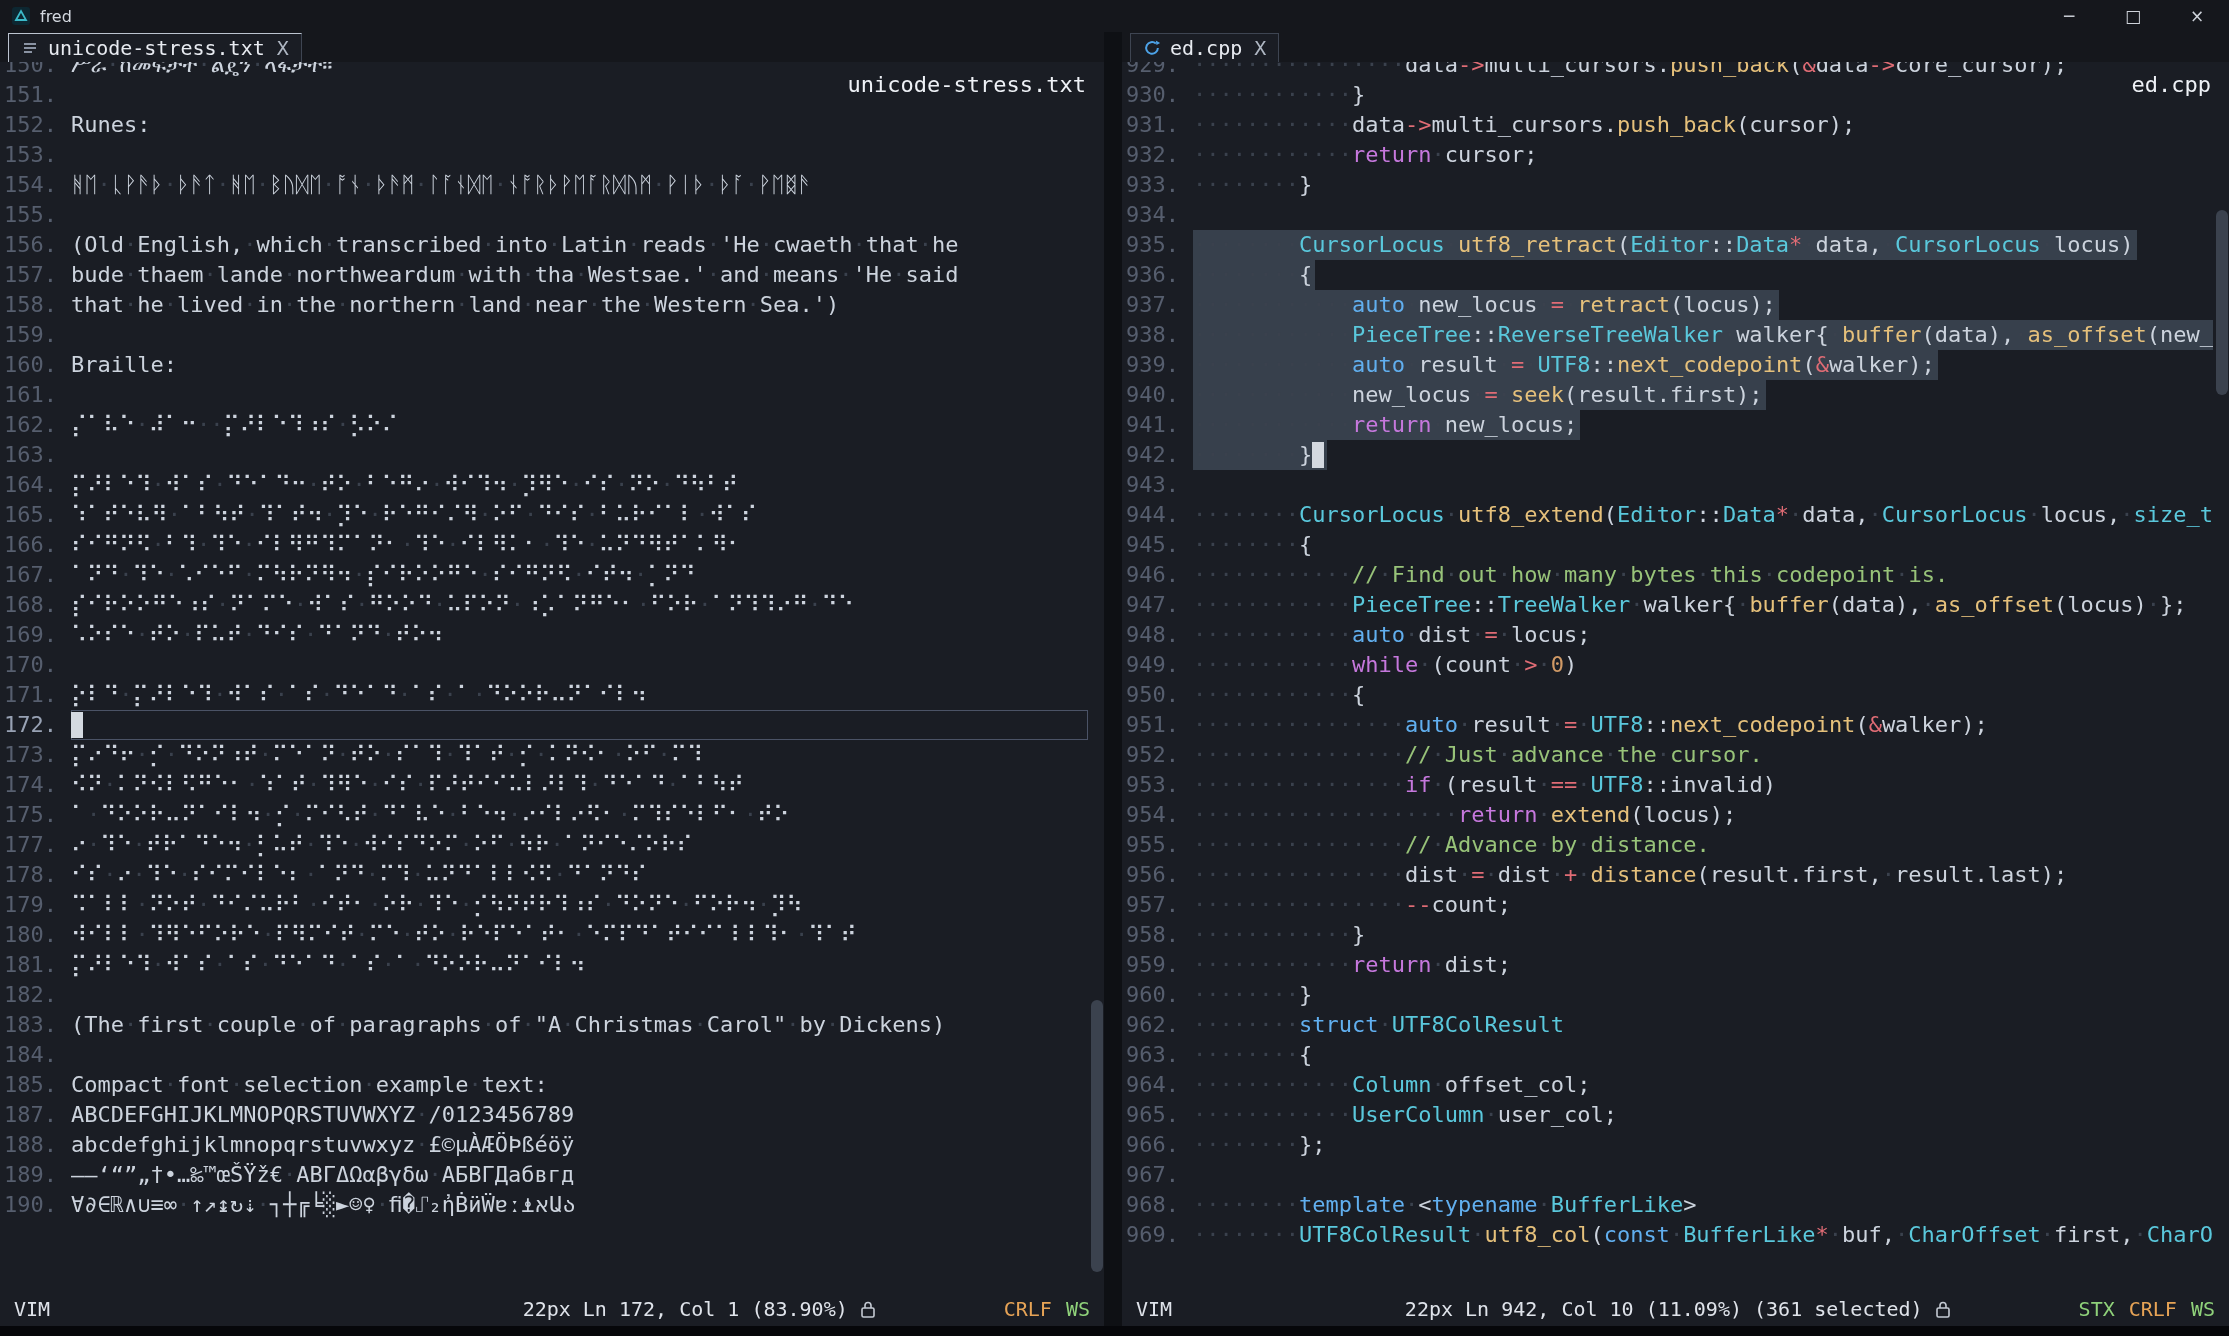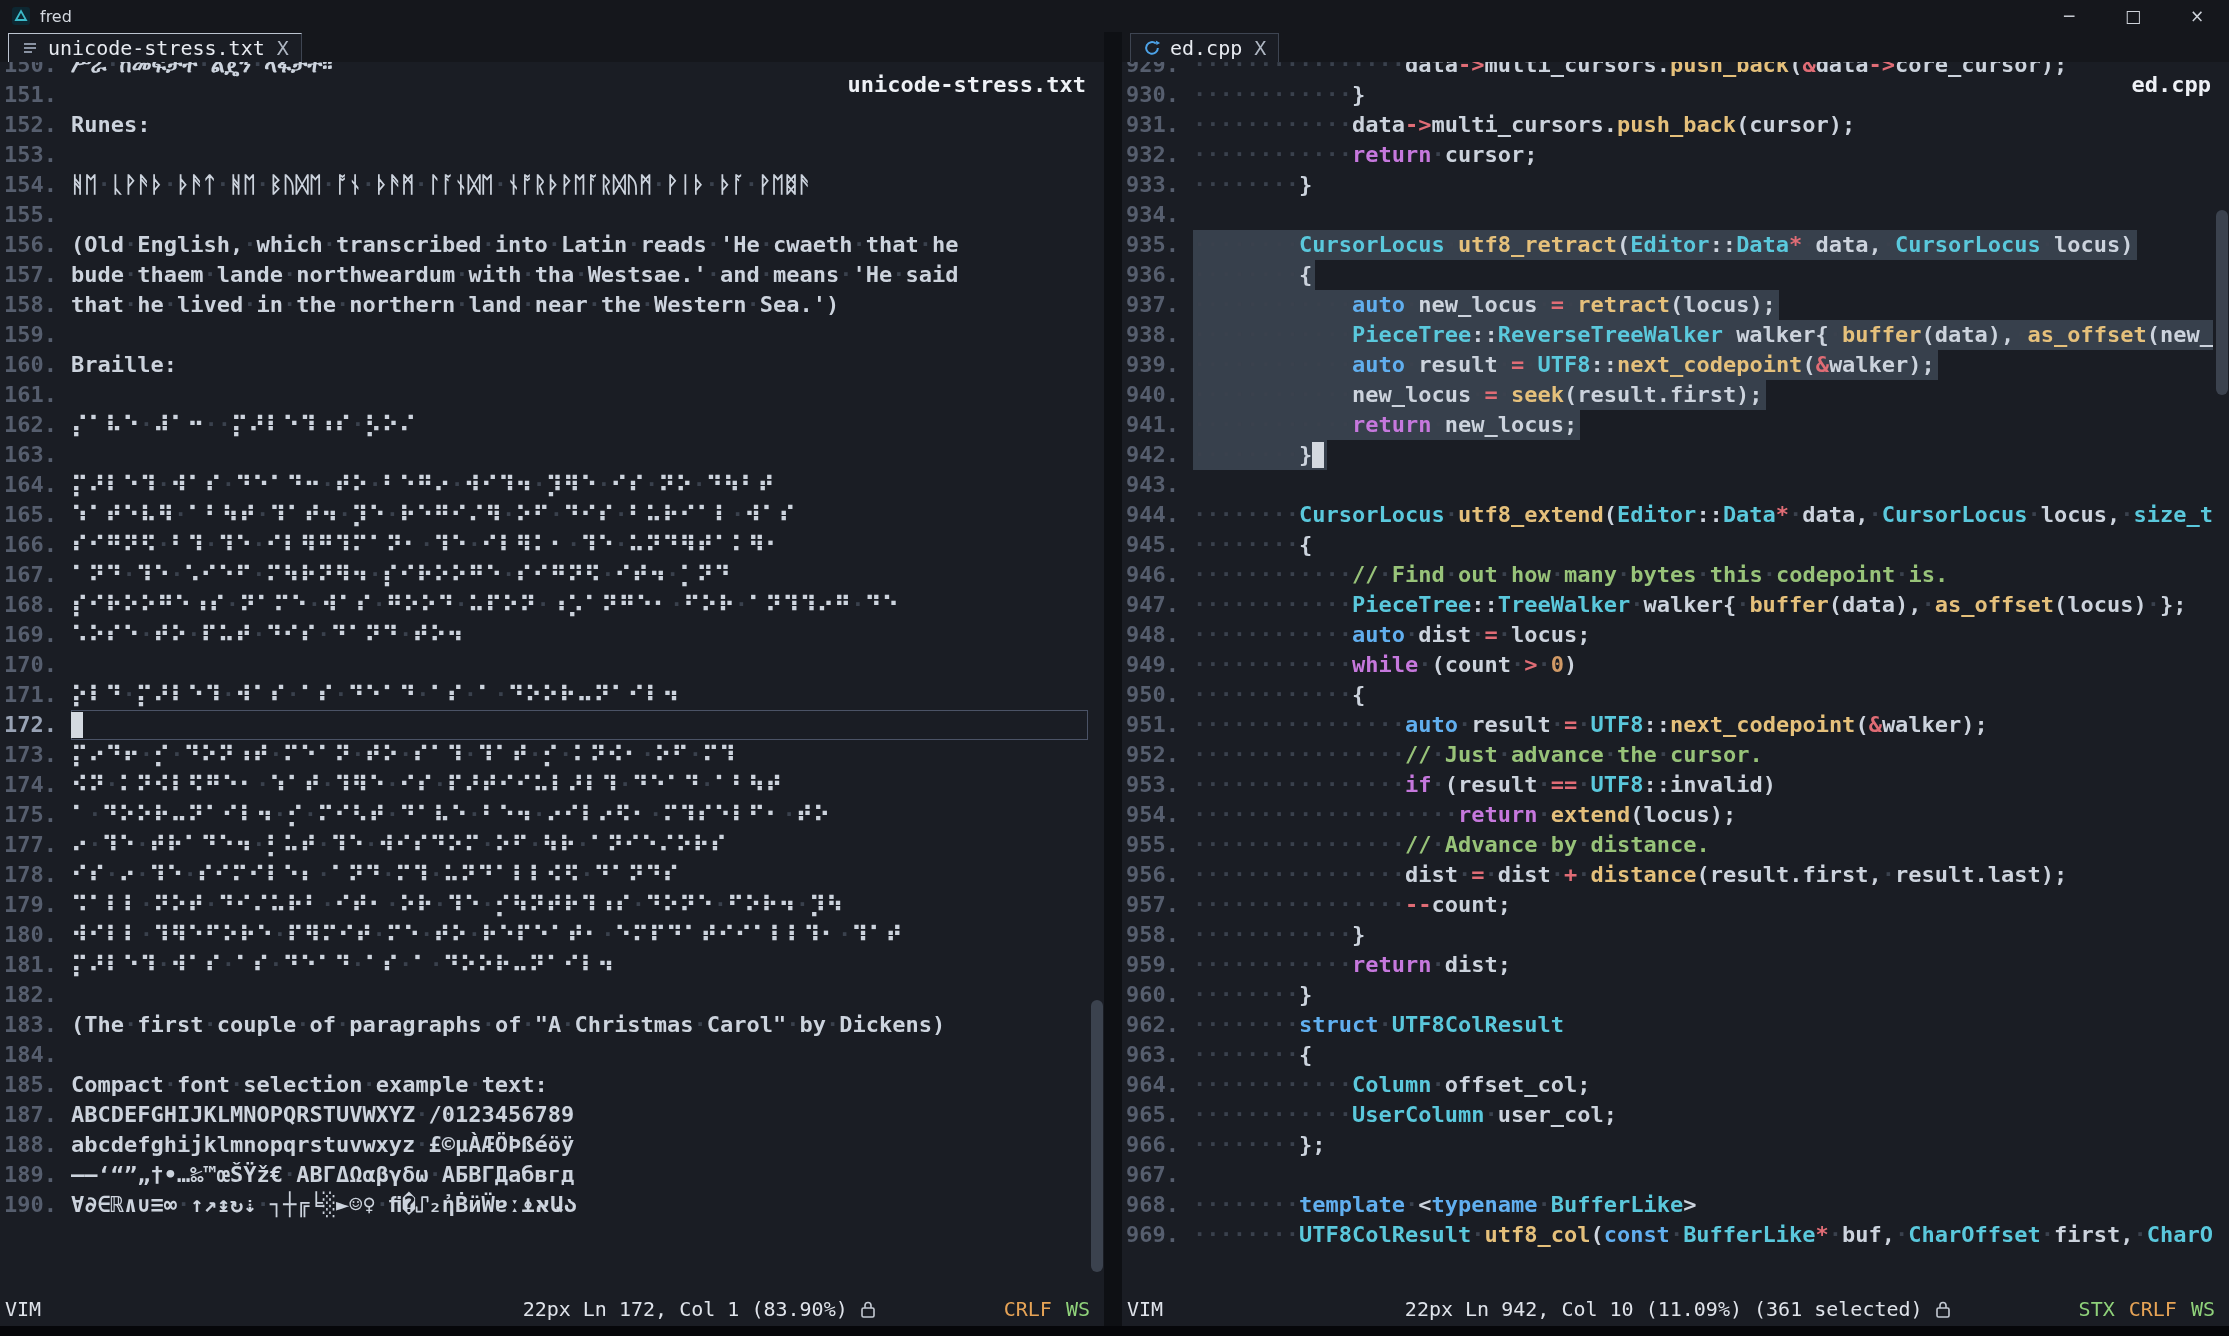--- a/index.html
+++ b/index.html
@@ -27,21 +27,21 @@
   .pane-right{flex:1;}
   
   .tabbar{height:30px;background:var(--chrome);display:flex;align-items:flex-end;}
   .tab{height:29px;margin-left:8px;display:flex;align-items:center;gap:9px;padding:0 12px;
     background:var(--bg);font-size:20px;color:var(--tabfg);
     border:1px solid #3e4552;border-bottom:none;box-sizing:border-box;}
   .tab.focused{border-top-color:#bcc4d0;border-left-color:#bcc4d0;}
   .tab-close{color:#aeb6c2;margin-left:3px;}
   .tab-icon{flex:0 0 auto;}
   
-  .editor{position:relative;flex:1;overflow:hidden;background:var(--bg);font-weight:bold;}
+  .editor{position:relative;flex:1;overflow:hidden;background:var(--bg);}
   .lines{margin-top:-12px;}
   .line{display:flex;height:30px;line-height:30px;white-space:pre;}
   .ln{flex:0 0 52px;margin-left:4px;margin-right:14px;text-align:right;color:var(--gutter);}
   .line.cur-line .ln{color:var(--gutter_cur);}
   .codewrap{display:block;flex:1 1 auto;min-width:0;overflow:hidden;margin-right:16px;}
   .line.cur-line .codewrap{box-shadow:inset 0 0 0 1px var(--curbox);}
   .seg{display:inline-block;height:30px;}
   .seg.sel{background:var(--sel);padding-right:3px;}
   .ws{color:var(--wsdot);}
   .tk-p{color:var(--fg);}
@@ -52,21 +52,21 @@
   .tk-c{color:var(--cm);}
   .tk-o{color:var(--op);}
   .tk-n{color:var(--num);}
   .caret{display:inline-block;width:12px;height:26px;background:var(--caret);vertical-align:-6px;}
   .overlay-name{position:absolute;top:10px;right:18px;color:#eef1f6;z-index:3;}
   .vscroll-thumb{position:absolute;width:12px;right:1px;background:var(--thumb);border-radius:6px;z-index:4;}
   .pane-left .vscroll-thumb{top:938px;height:272px;}
   .pane-right .vscroll-thumb{top:148px;height:185px;}
   
   .status{height:34px;display:flex;align-items:center;background:var(--bg);font-size:20px;color:var(--status_fg);}
-  .status .mode{margin-left:5px;}
+  .status .mode{margin-left:14px;}
   .status .sp{flex:1;}
   .lock{margin:0 10px 0 12px;flex:0 0 auto;}
   .status .gap{width:118px;}
   .badges{display:flex;gap:14px;margin-right:14px;}
   .badge-crlf{color:var(--crlf);}
   .badge-ok{color:var(--ok);}
   .bottom-strip{height:10px;background:#06070a;}
 </style>
 </head>
 <body>

